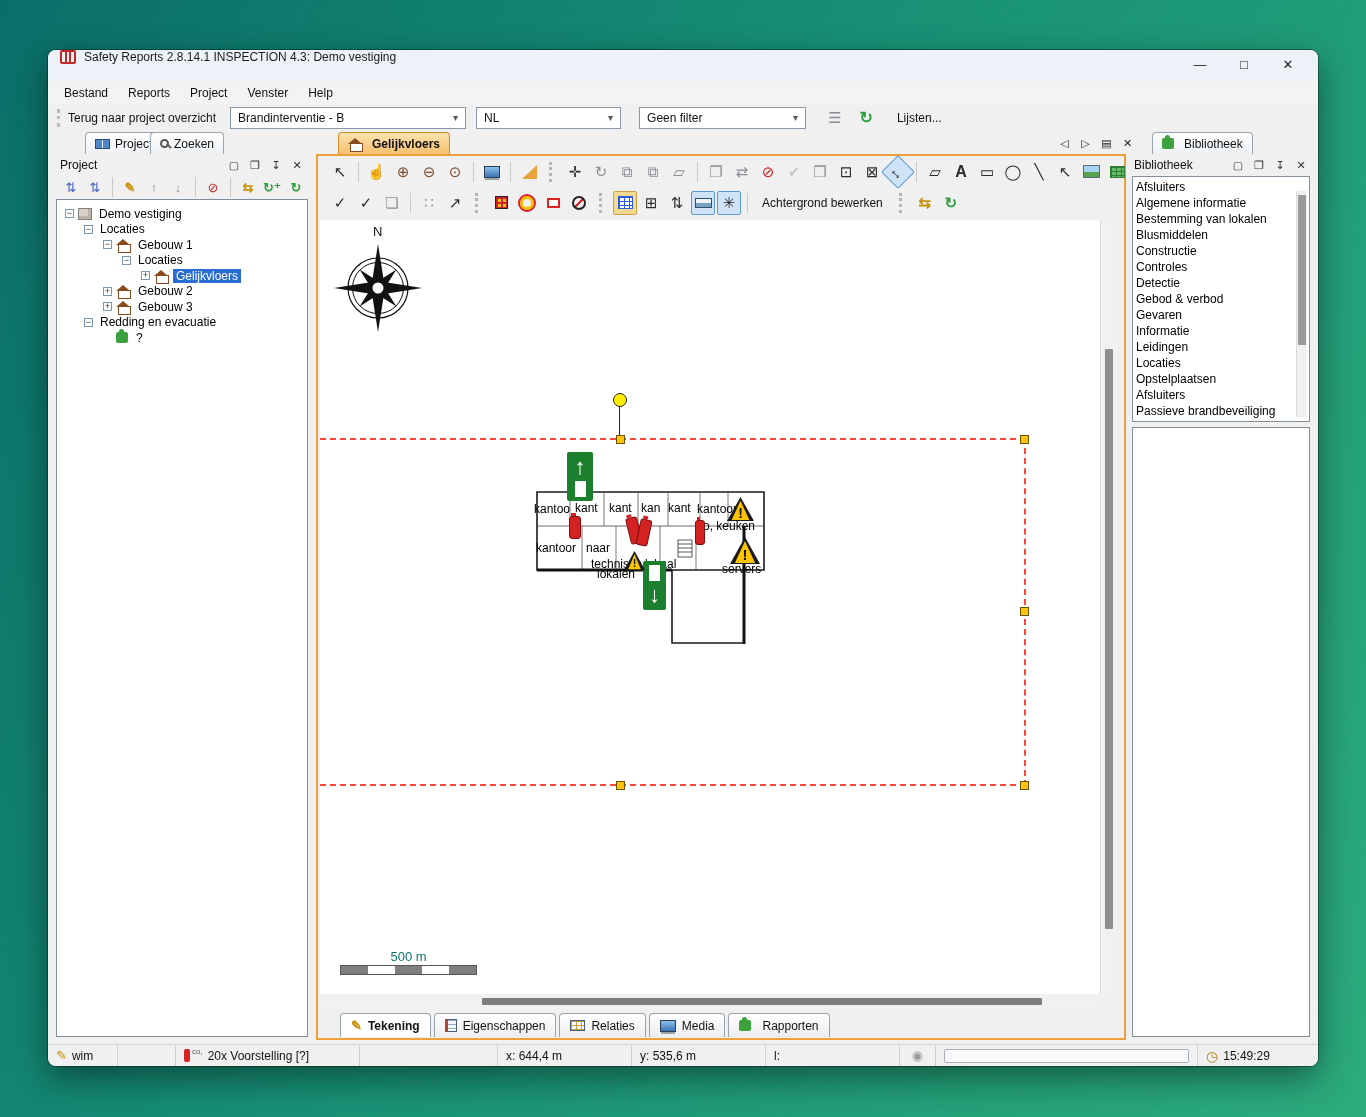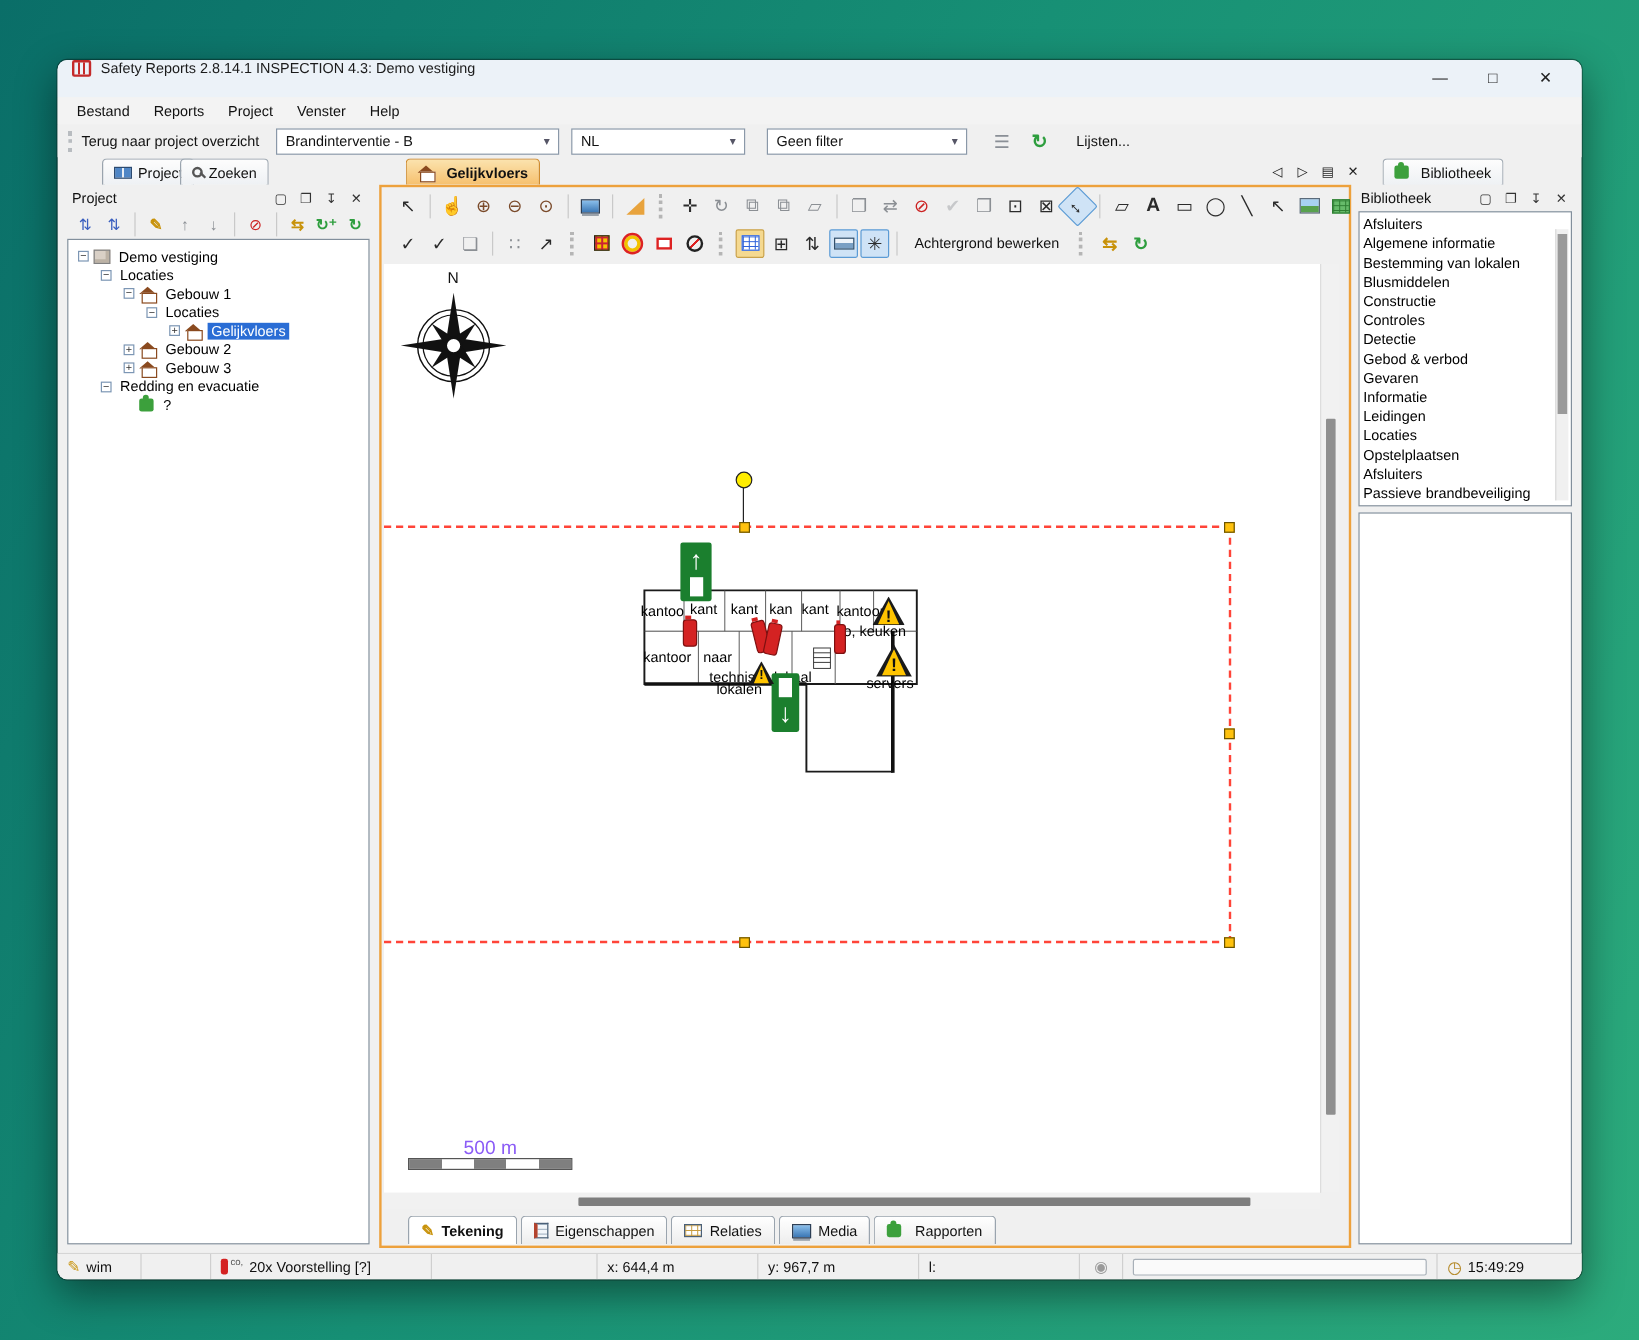--- a/index.html
+++ b/index.html
@@ -111,21 +111,21 @@
 .warn{clip-path:none}
 .warn .wo{position:absolute;inset:0;background:#1a1a1a;clip-path:polygon(50% 0,100% 100%,0 100%)}
 .warn .wi{clip-path:polygon(50% 8%,92% 96%,8% 96%)}
 .wx{position:absolute;left:50%;top:38%;transform:translateX(-50%);font-weight:bold;color:#111;line-height:1}
 .exit{position:absolute;background:#1b7f2e;border-radius:2px;display:flex;flex-direction:column;align-items:center;justify-content:space-evenly;color:#fff}
 .earrow{font-size:22px;font-weight:bold;line-height:1}
 .edoor{width:11px;height:16px;background:#fff;display:block}
 .ext{position:absolute;background:#d42222;border:1px solid #7d1010;border-radius:3px}
 .ext::before{content:'';position:absolute;top:-4px;left:1px;right:4px;height:3px;background:#d42222}
 
-.scalelbl{position:absolute;left:20px;top:729px;width:137px;text-align:center;font-size:16px;color:#8b5cf6}
+.scalelbl{position:absolute;left:20px;top:729px;width:137px;text-align:center;font-size:13px;color:#0f766e}
 .scalebar{position:absolute;left:20px;top:745px;width:137px;height:10px;border:1px solid #555;background:linear-gradient(90deg,#7f7f7f 0 20%,#fff 20% 40%,#7f7f7f 40% 60%,#fff 60% 80%,#7f7f7f 80%)}
 
 .libbox{position:absolute;left:2px;top:21px;right:2px;height:246px;background:#fff;border:1px solid #828f9c;overflow:hidden;padding:2px 0 0 3px}
 .libitem{font-size:12px;height:16px;line-height:16px;white-space:nowrap}
 .libscroll{position:absolute;right:2px;top:14px;width:11px;height:226px;background:#f0f0f0;border-left:1px solid #d9d9d9}
 .libthumb{position:absolute;left:1px;top:4px;width:8px;height:150px;background:#9a9a9a}
 .libbox2{position:absolute;left:2px;top:272px;right:2px;bottom:2px;background:#fff;border:1px solid #828f9c}
 
 .statusbar{position:absolute;left:0;top:994px;width:100%;height:22px;background:#f0f0f0;border-top:1px solid #d5d5d5;display:flex;border-radius:0 0 8px 8px;overflow:hidden}
 .scell{display:flex;align-items:center;gap:5px;padding:0 8px;font-size:12px;color:#111;border-right:1px solid #cfcfcf;height:100%;white-space:nowrap}
@@ -526,21 +526,21 @@
     <div class="scell s3">
       <span class="i-extmini"></span>
       <span class="supco">co,</span>
       <span>20x Voorstelling [?]</span>
     </div>
     <div class="scell s4"></div>
     <div class="scell s5">
         <span>x: 644,4 m</span>
       </div>
     <div class="scell s6">
-        <span>y: 967,7 m</span>
+        <span>y: 535,6 m</span>
       </div>
     <div class="scell s7">
         <span>l:</span>
       </div>
     <div class="scell s8">
         <span class="i-ant">◉</span>
       </div>
     <div class="scell s9">
         <div class="progress"></div>
       </div>

